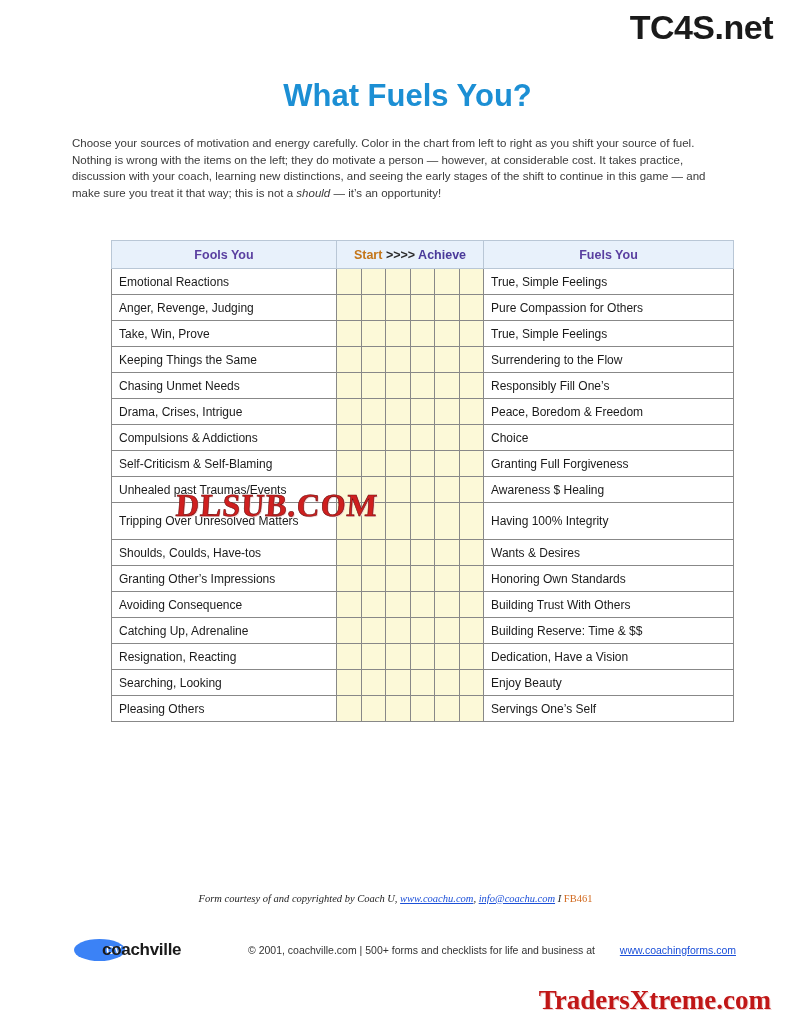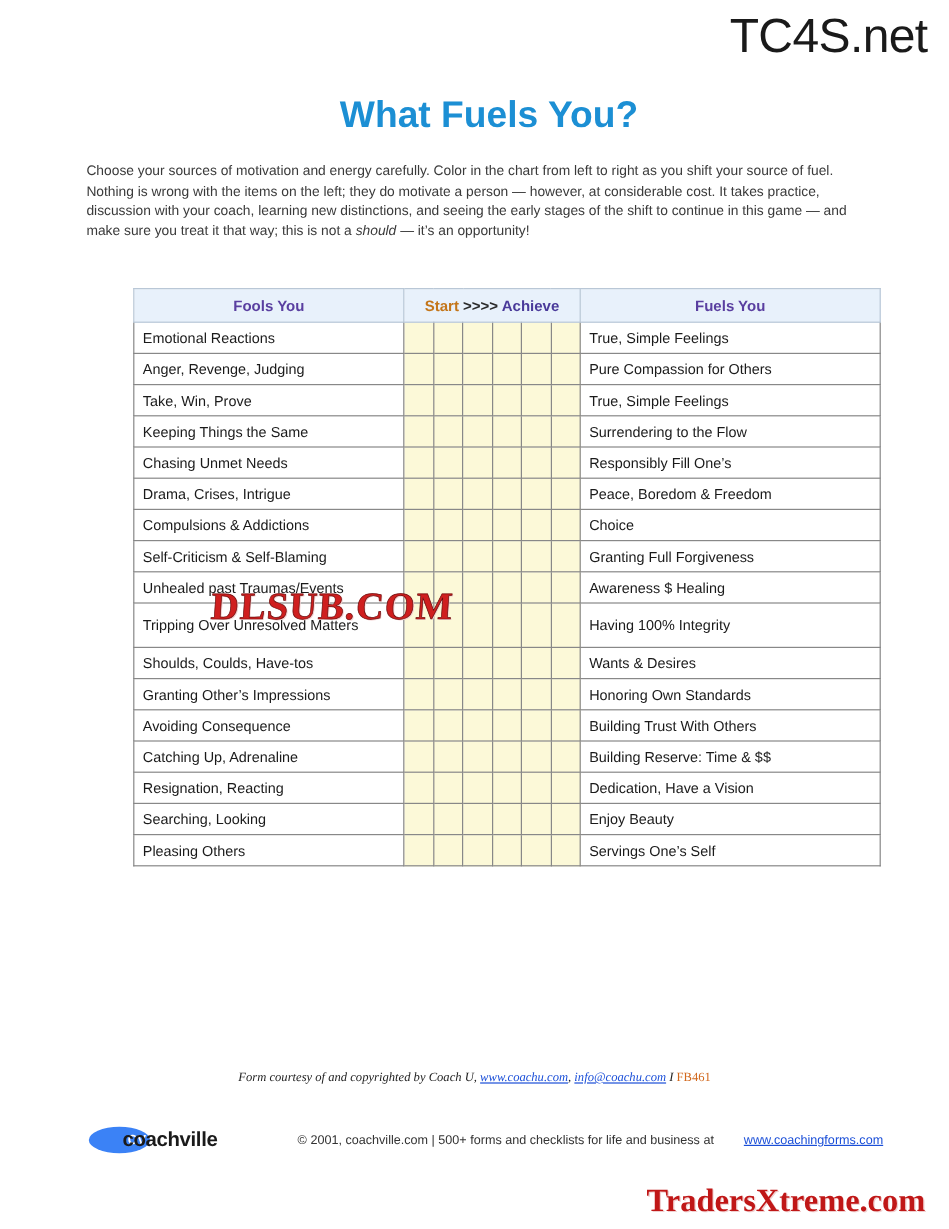--- a/index.html
+++ b/index.html
@@ -20,22 +20,22 @@
     height: 1024px;
     background: #ffffff;
   }
 
   
   .brand-top {
     position: absolute;
     top: 8px;
     right: 18px;
     font-family: "Liberation Sans", sans-serif;
-    font-weight: normal;
-    font-size: 40px;
+    font-weight: bold;
+    font-size: 34px;
     color: #1a1a1a;
     letter-spacing: -0.5px;
   }
 
   
   .title {
     position: absolute;
     top: 78px;
     left: 12px;
     width: 791px;

